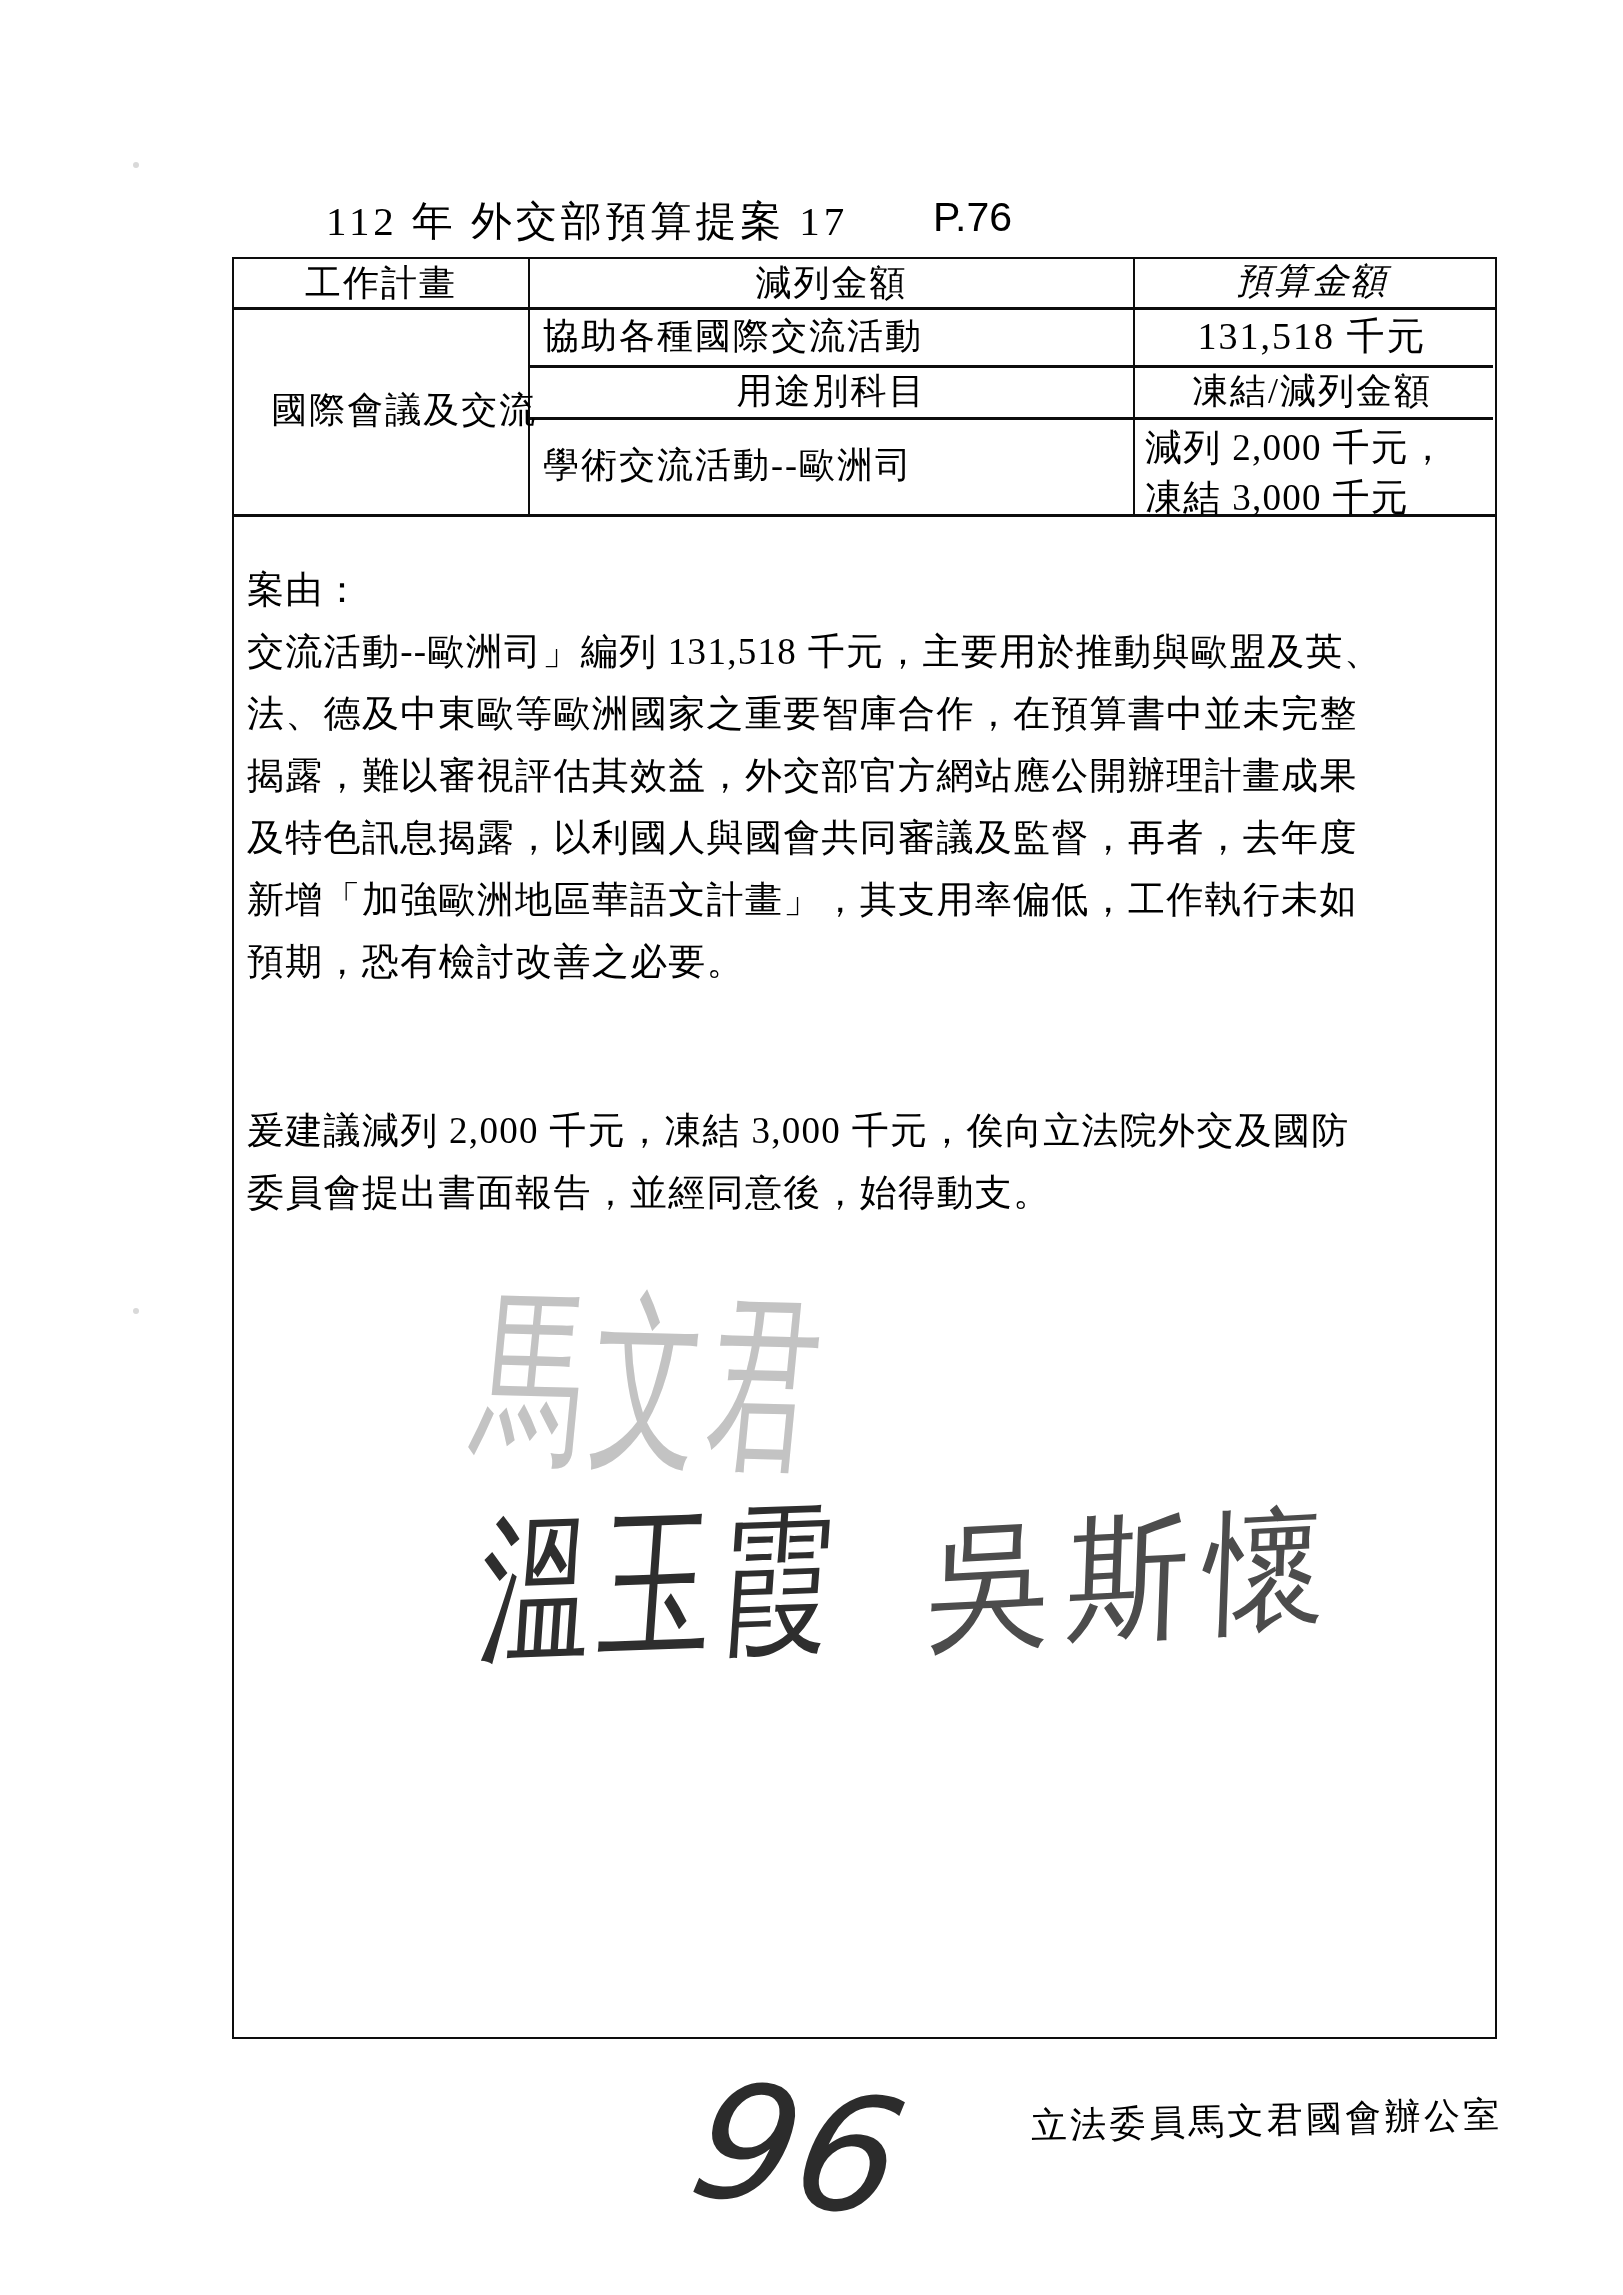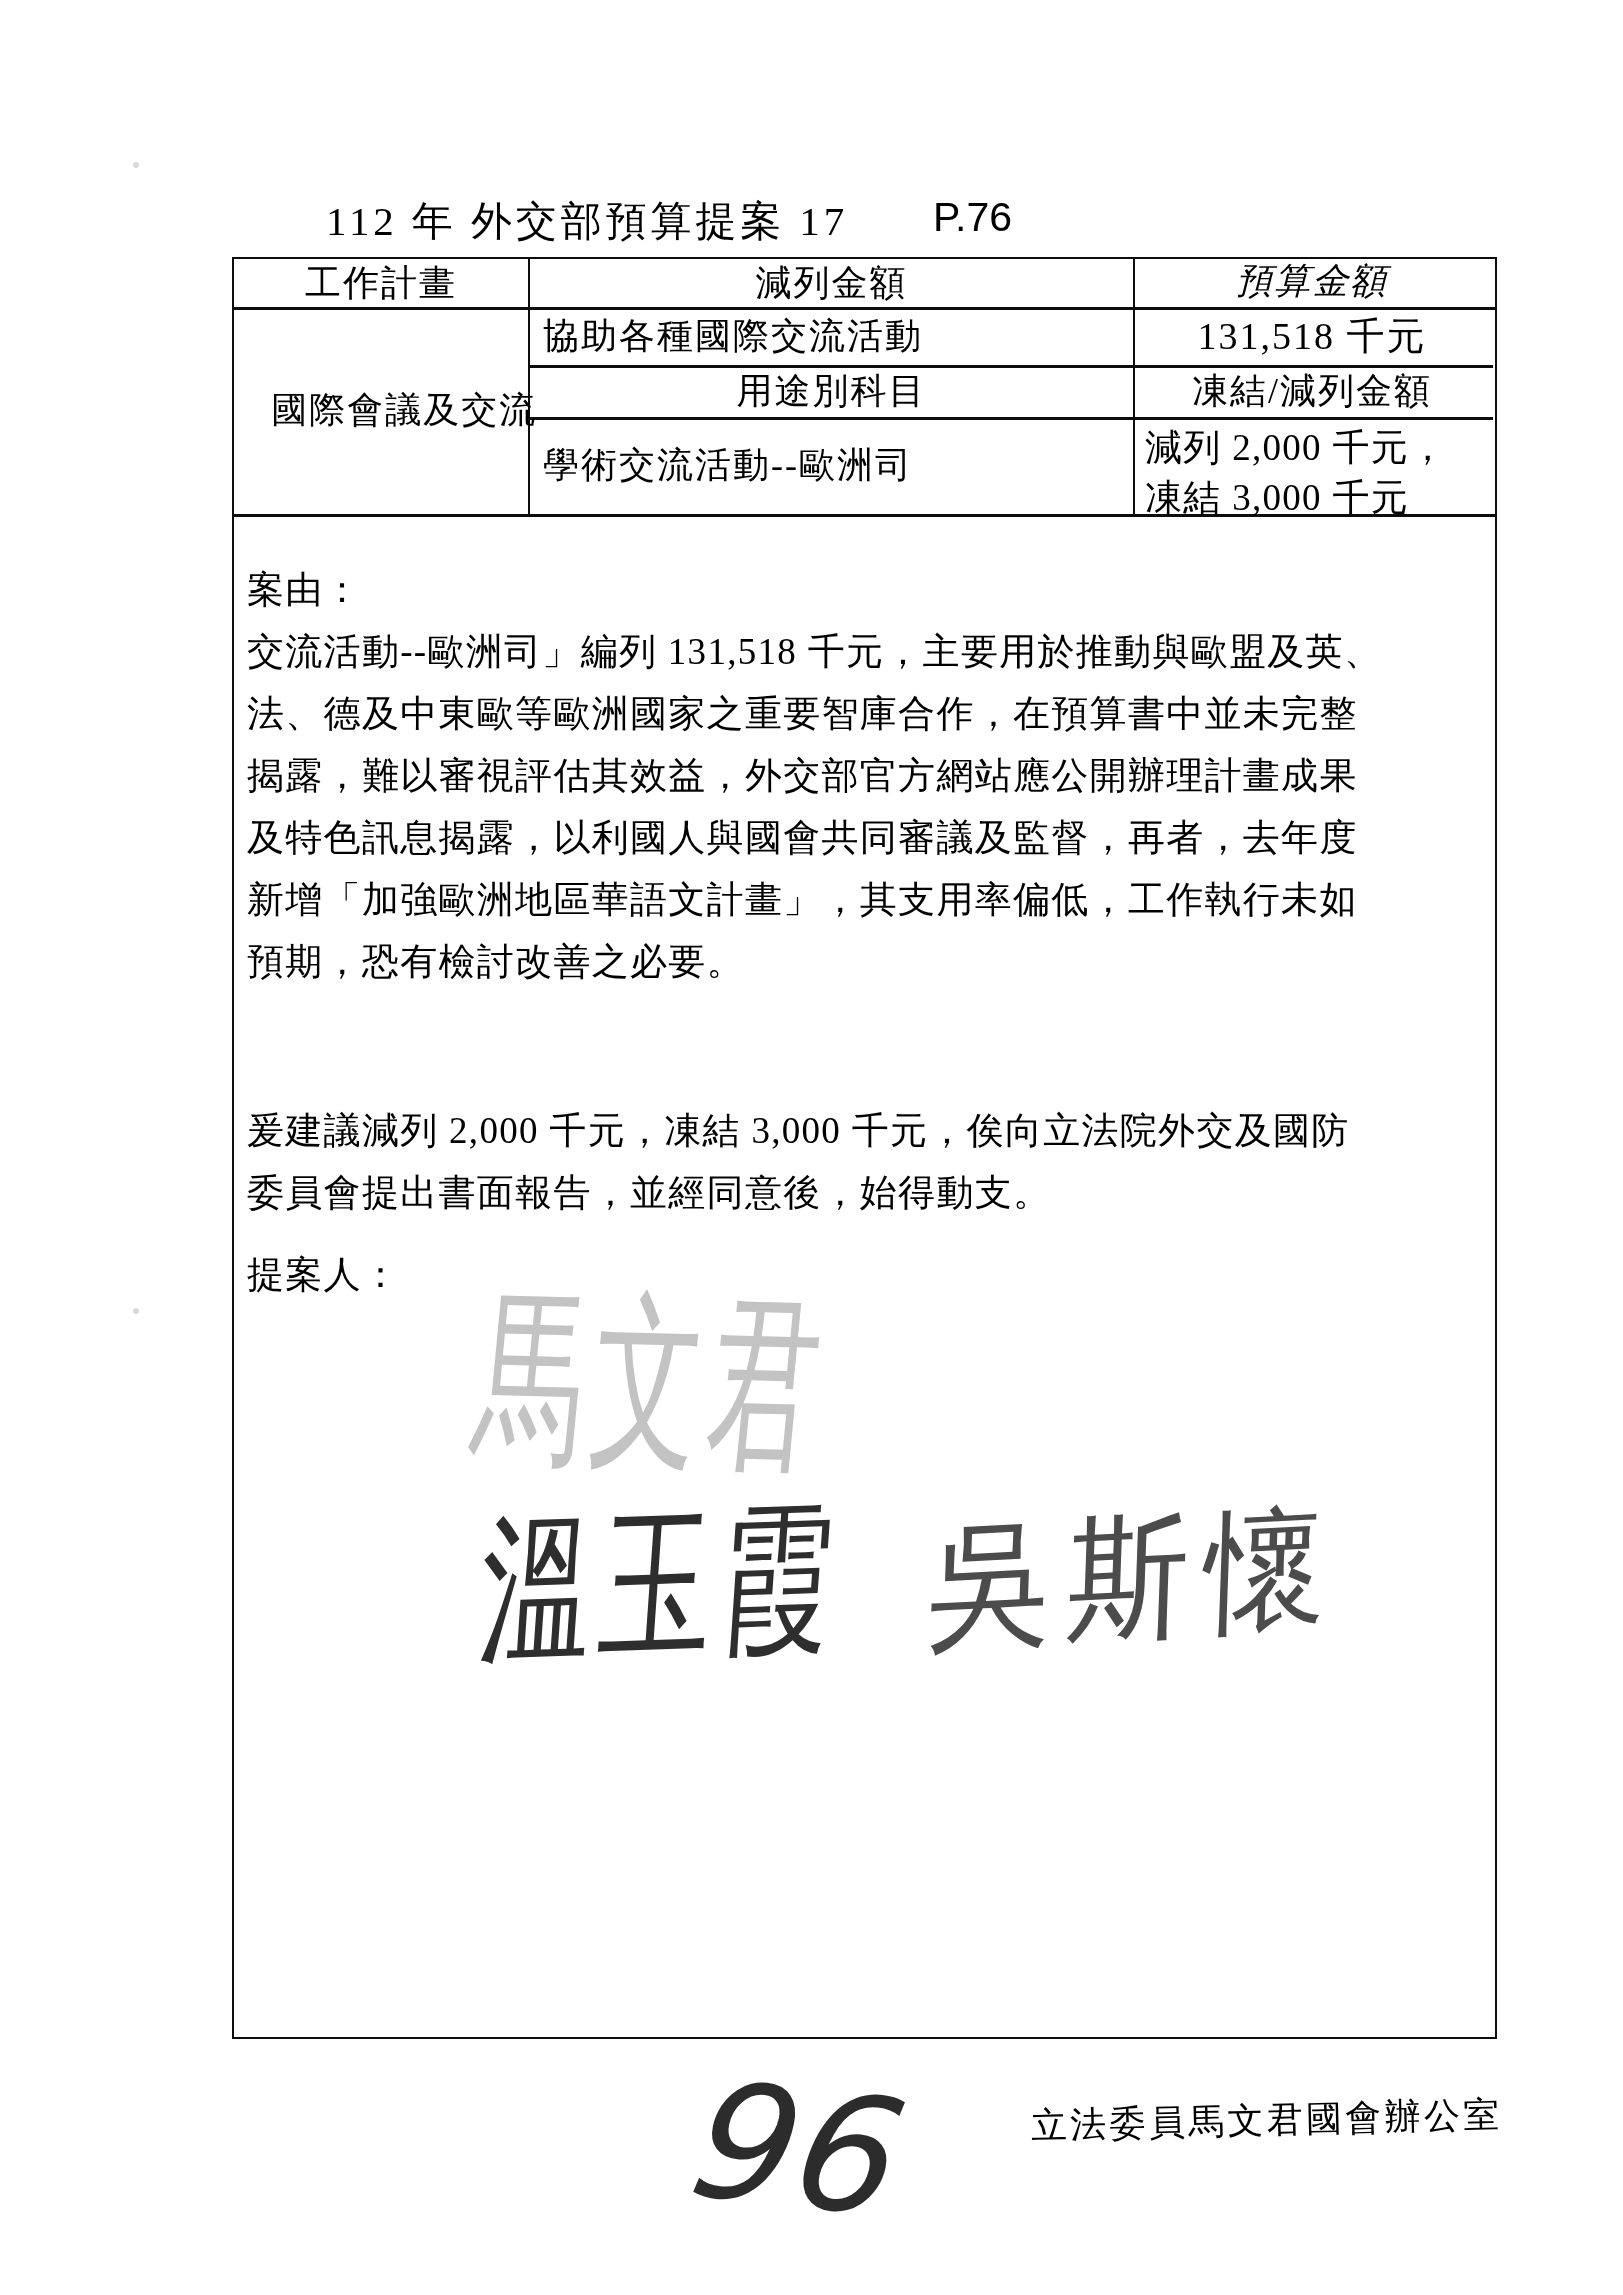--- a/index.html
+++ b/index.html
@@ -139,23 +139,20 @@
       <div>及特色訊息揭露，以利國人與國會共同審議及監督，再者，去年度</div>
       <div>新增「加強歐洲地區華語文計畫」，其支用率偏低，工作執行未如</div>
       <div>預期，恐有檢討改善之必要。</div>
     </div>
 
     <div class="bodyblock" style="top:841px;">
       <div>爰建議減列 2,000 千元，凍結 3,000 千元，俟向立法院外交及國防</div>
       <div>委員會提出書面報告，並經同意後，始得動支。</div>
     </div>
 
-    <div class="bodyblock" style="top:985px;">
-      <div>提案人：</div>
-    </div>
   </div>
 
   <span class="sig sig1">馬文君</span>
   <span class="sig sig2">溫玉霞</span>
   <span class="sig sig3">吳斯懷</span>
 
   <span class="abs hand-number">96</span>
   <span class="abs office-line">立法委員馬文君國會辦公室</span>
 
   <div class="speck" style="left:133px;top:162px;width:5.9px;height:5.9px;"></div>

